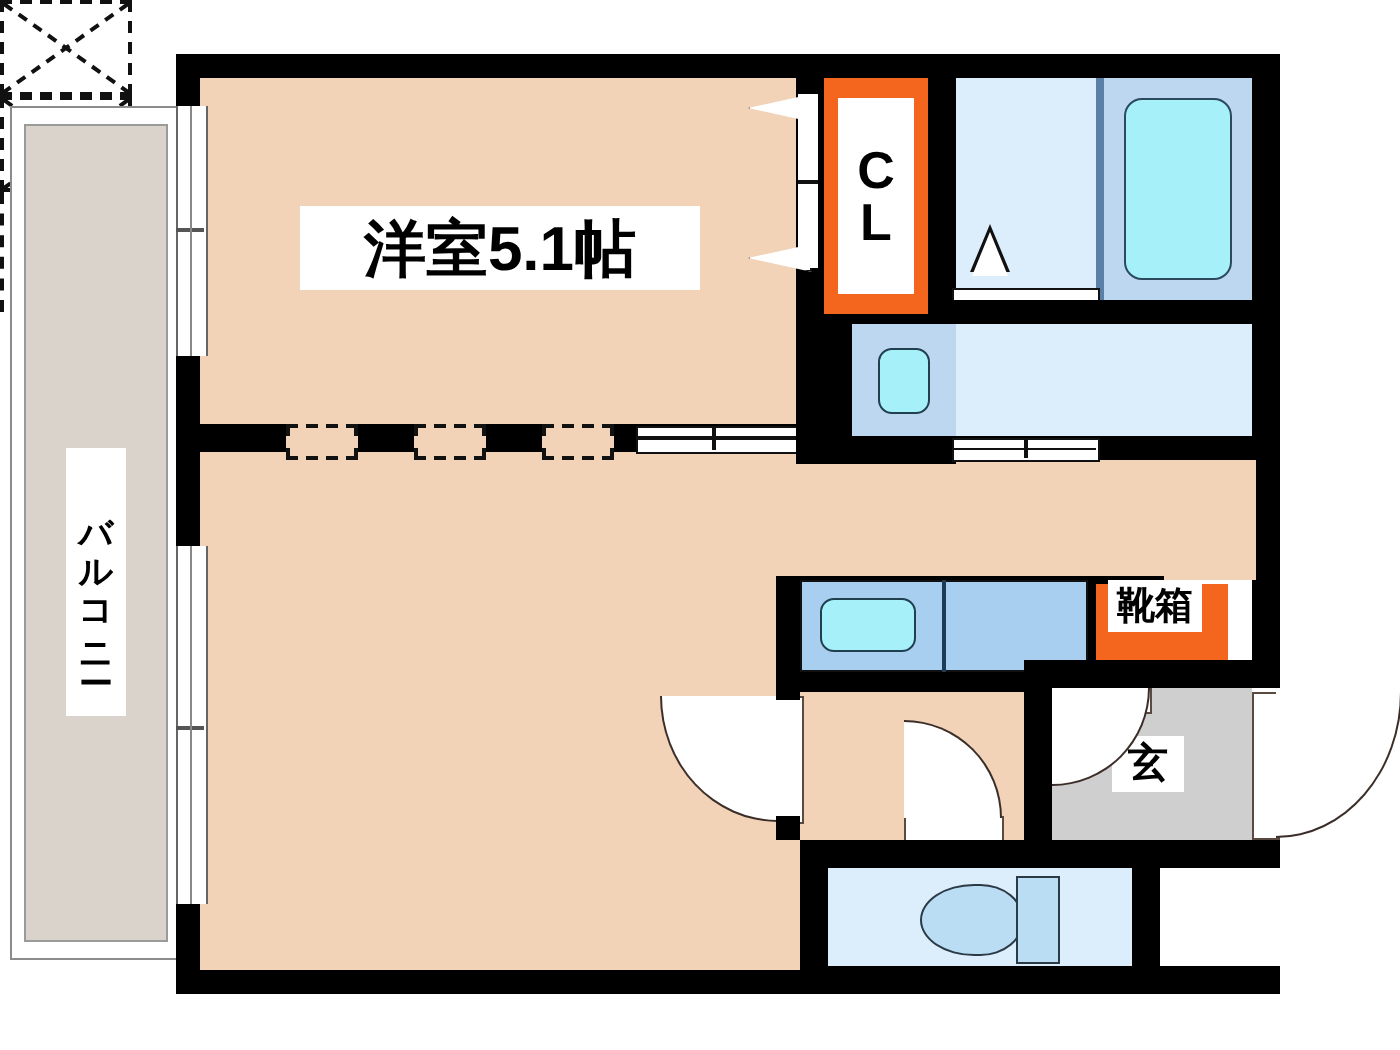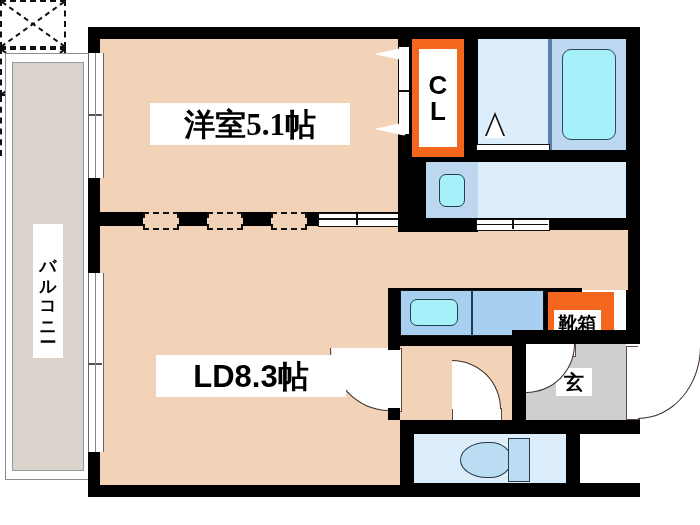--- a/index.html
+++ b/index.html
@@ -168,21 +168,21 @@
   </div>
 
   <div class="dashv" style="left:390px;top:230px;width:18px;height:60px;"></div>
 
   <div class="abs wall" style="left:388px;top:288px;width:194px;height:58px;"></div>
   <div class="abs sinkbase" style="left:400px;top:290px;width:144px;height:46px;"></div>
   <div class="abs sinkbowl" style="left:410px;top:299px;width:48px;height:27px;"></div>
   <div class="thin" style="left:471px;top:290px;width:1.8px;height:46px;background:#1d3c55;"></div>
 
   <div class="abs orange" style="left:548px;top:292px;width:66px;height:38px;"></div>
-  <div class="lab lab-sm" style="left:554px;top:310px;width:47px;height:26px;">靴箱</div>
+  <div class="lab lab-sm" style="left:554px;top:290px;width:47px;height:26px;">靴箱</div>
   <div class="thinw" style="left:548px;top:330px;width:66px;height:12px;"></div>
 
   <div class="abs wall" style="left:512px;top:330px;width:128px;height:14px;"></div>
   <div class="abs entry" style="left:526px;top:344px;width:100px;height:76px;"></div>
   <div class="lab lab-gen" style="left:556px;top:368px;width:36px;height:28px;">玄</div>
   <div class="abs wall" style="left:512px;top:420px;width:128px;height:14px;"></div>
 
   <div class="leaf" style="left:626px;top:346px;width:12px;height:72px;"></div>
   <div class="arc arc-br" style="left:638px;top:346px;width:62px;height:72px;"></div>
 
@@ -198,16 +198,15 @@
 
   <div class="leaf" style="left:452px;top:408px;width:48px;height:11px;"></div>
   <div class="arc arc-tr" style="left:452px;top:360px;width:48px;height:48px;"></div>
 
   <div class="abs wall" style="left:400px;top:420px;width:180px;height:14px;"></div>
   <div class="abs wall" style="left:400px;top:420px;width:14px;height:77px;"></div>
   <div class="abs water" style="left:414px;top:434px;width:152px;height:49px;"></div>
   <div class="toiletbowl" style="left:460px;top:442px;width:50px;height:34px;"></div>
   <div class="toilettank" style="left:508px;top:438px;width:20px;height:42px;"></div>
 
-  <div class="lab lab-room" style="left:150px;top:103px;width:200px;height:42px;font-family:Liberation Serif, serif;">洋室5.1帖</div>
-  <div class="lab lab-room" style="left:156px;top:355px;width:190px;height:42px;">LD8.3帖</div>
+  <div class="lab lab-room" style="left:150px;top:103px;width:200px;height:42px;">洋室5.1帖</div>
 
 </div>
 
 </body></html>

